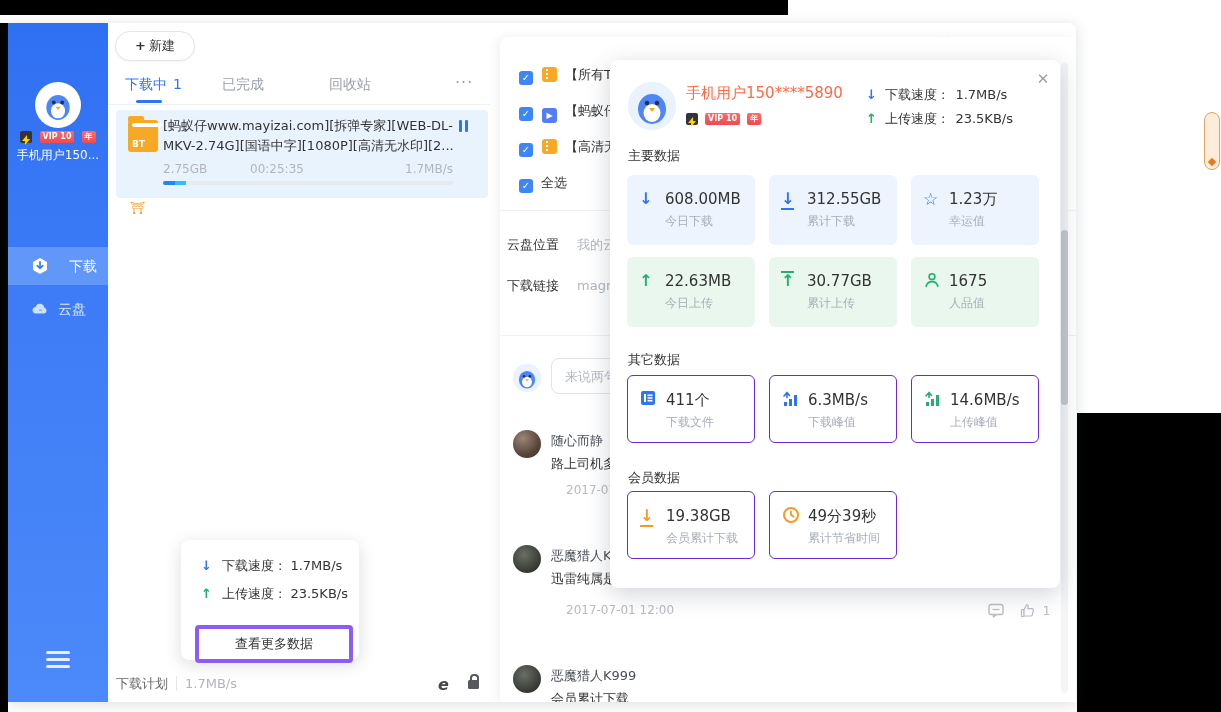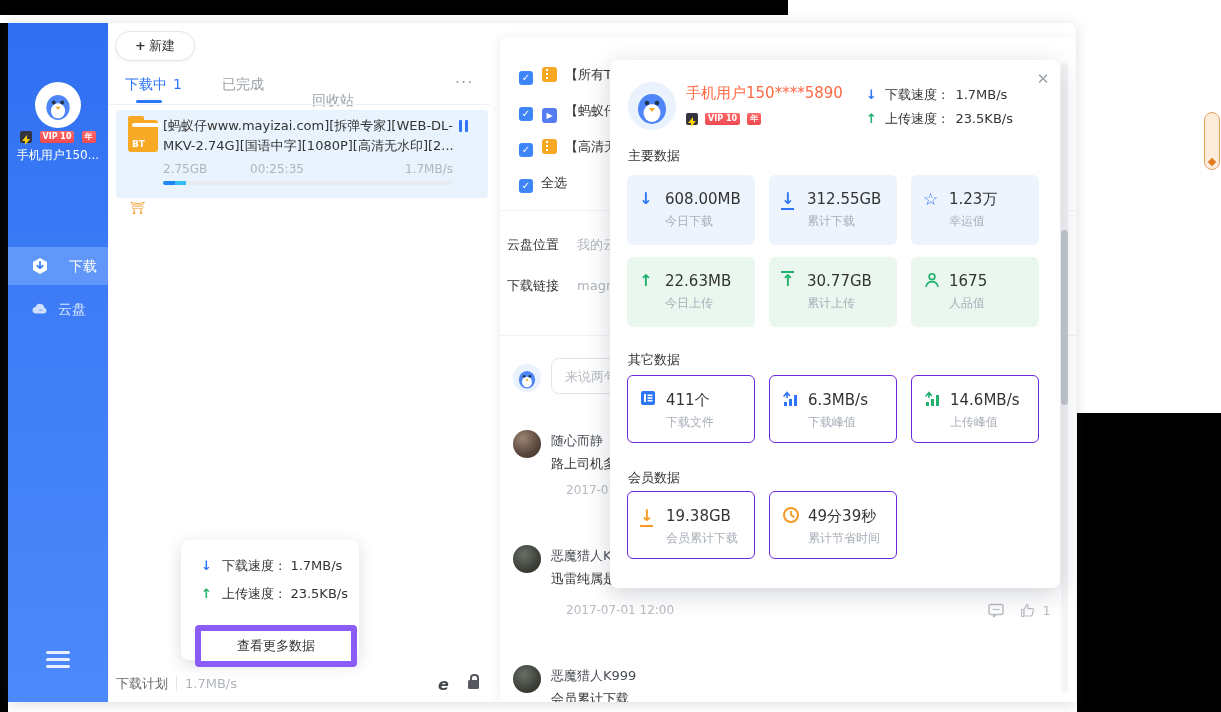--- a/index.html
+++ b/index.html
@@ -113,21 +113,21 @@
   .c-blue{color:#2e75f6;} .c-green{color:#21b06d;} .c-orange{color:#f59a23;}
   .ic-down::before{content:'↓';} .ic-up::before{content:'↑';}
   .ic-dbar::before{content:'↓';} .ic-dbar{border-bottom:2px solid currentColor;line-height:1.05;display:inline-block;}
   .ic-ubar::before{content:'↑';} .ic-ubar{border-top:2px solid currentColor;line-height:1.05;display:inline-block;}
   .ic-star::before{content:'☆';font-weight:400;font-size:17px;}
   
   .tooltip{position:absolute;left:173px;top:517px;width:178px;height:120px;background:#fff;border-radius:8px;box-shadow:0 4px 16px rgba(50,60,80,.18);}
   .tt-row{position:absolute;left:20px;font-size:13px;color:#333;white-space:nowrap;}
   .tt-row .ar{font-weight:700;margin-right:10px;}
   .tt-row .v{margin-left:8px;}
-  .tt-btn{position:absolute;left:14px;top:85px;width:150px;height:30px;border:6px solid #8b5cf6;border-radius:4px;font-size:13px;color:#333;text-align:center;line-height:30px;background:#fff;}
+  .tt-btn{position:absolute;left:14px;top:85px;width:150px;height:30px;border:4px solid #8b5cf6;border-radius:4px;font-size:13px;color:#333;text-align:center;line-height:30px;background:#fff;}
   
   .pill{position:absolute;left:1204px;top:112px;width:16px;height:58px;background:#fcecd9;border:1px solid #e2a362;border-radius:9px;box-sizing:border-box;}
   .pill::after{content:'';position:absolute;left:4px;bottom:4px;width:6px;height:6px;background:#e07b1f;transform:rotate(45deg);}
 </style>
 </head>
 <body>
 
 <div class="stage">
   <div class="black-top"></div>
   <div class="black-left"></div>
@@ -188,21 +188,21 @@
     <div class="wctrl wc-min">
         <i></i>
       </div>
     <div class="wctrl wc-max">
         <i></i>
       </div>
     <div class="wctrl wc-close">✕</div>
 
     <div class="tab tab-active" style="left:117px;"><span>下载中</span><span class="tab-count">1</span></div>
     <div class="tab" style="left:214px;"><span>已完成</span></div>
-    <div class="tab" style="left:304px;margin-top:16px;"><span>回收站</span></div>
+    <div class="tab" style="left:321px;"><span>回收站</span></div>
     <div class="tab-more">···</div>
     <div class="tab-underline"></div>
     <div class="tab-divider"></div>
 
     <div class="ditem">
       <div class="folder">
           <span class="tag">BT</span>
         </div>
       <div class="dtitle">
         <div>[蚂蚁仔www.mayizai.com][拆弹专家][WEB-DL-</div>

